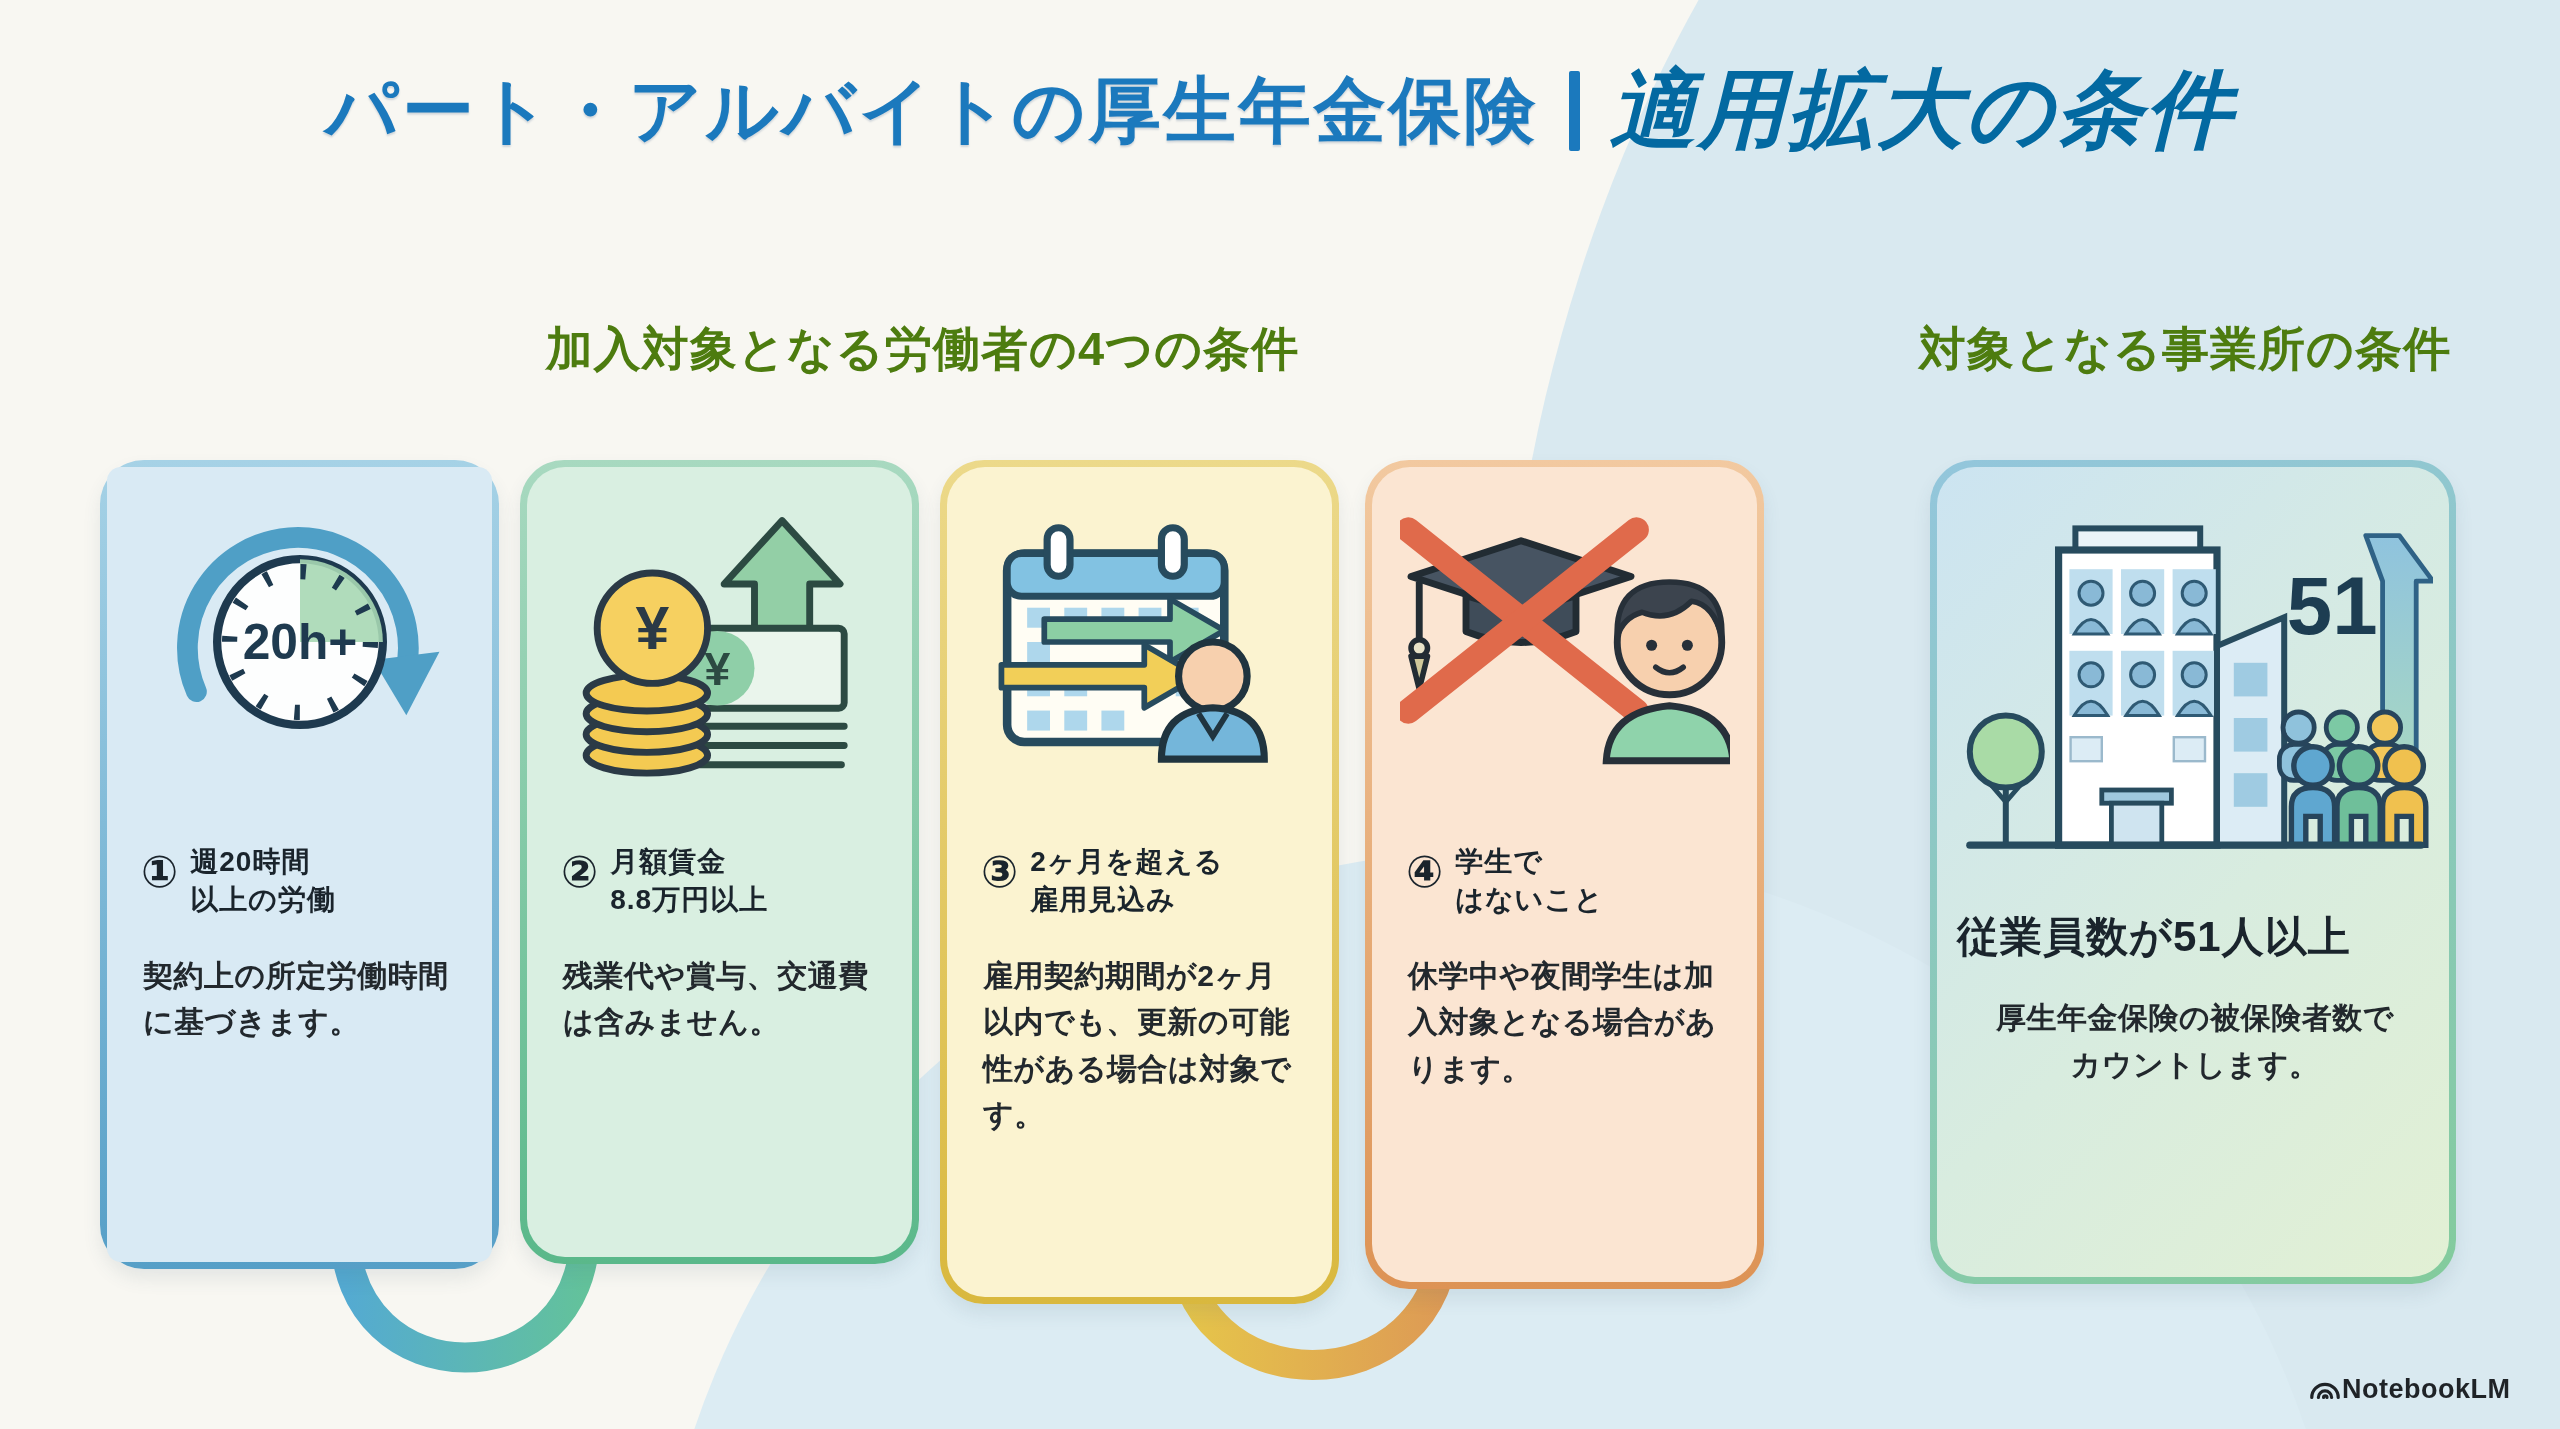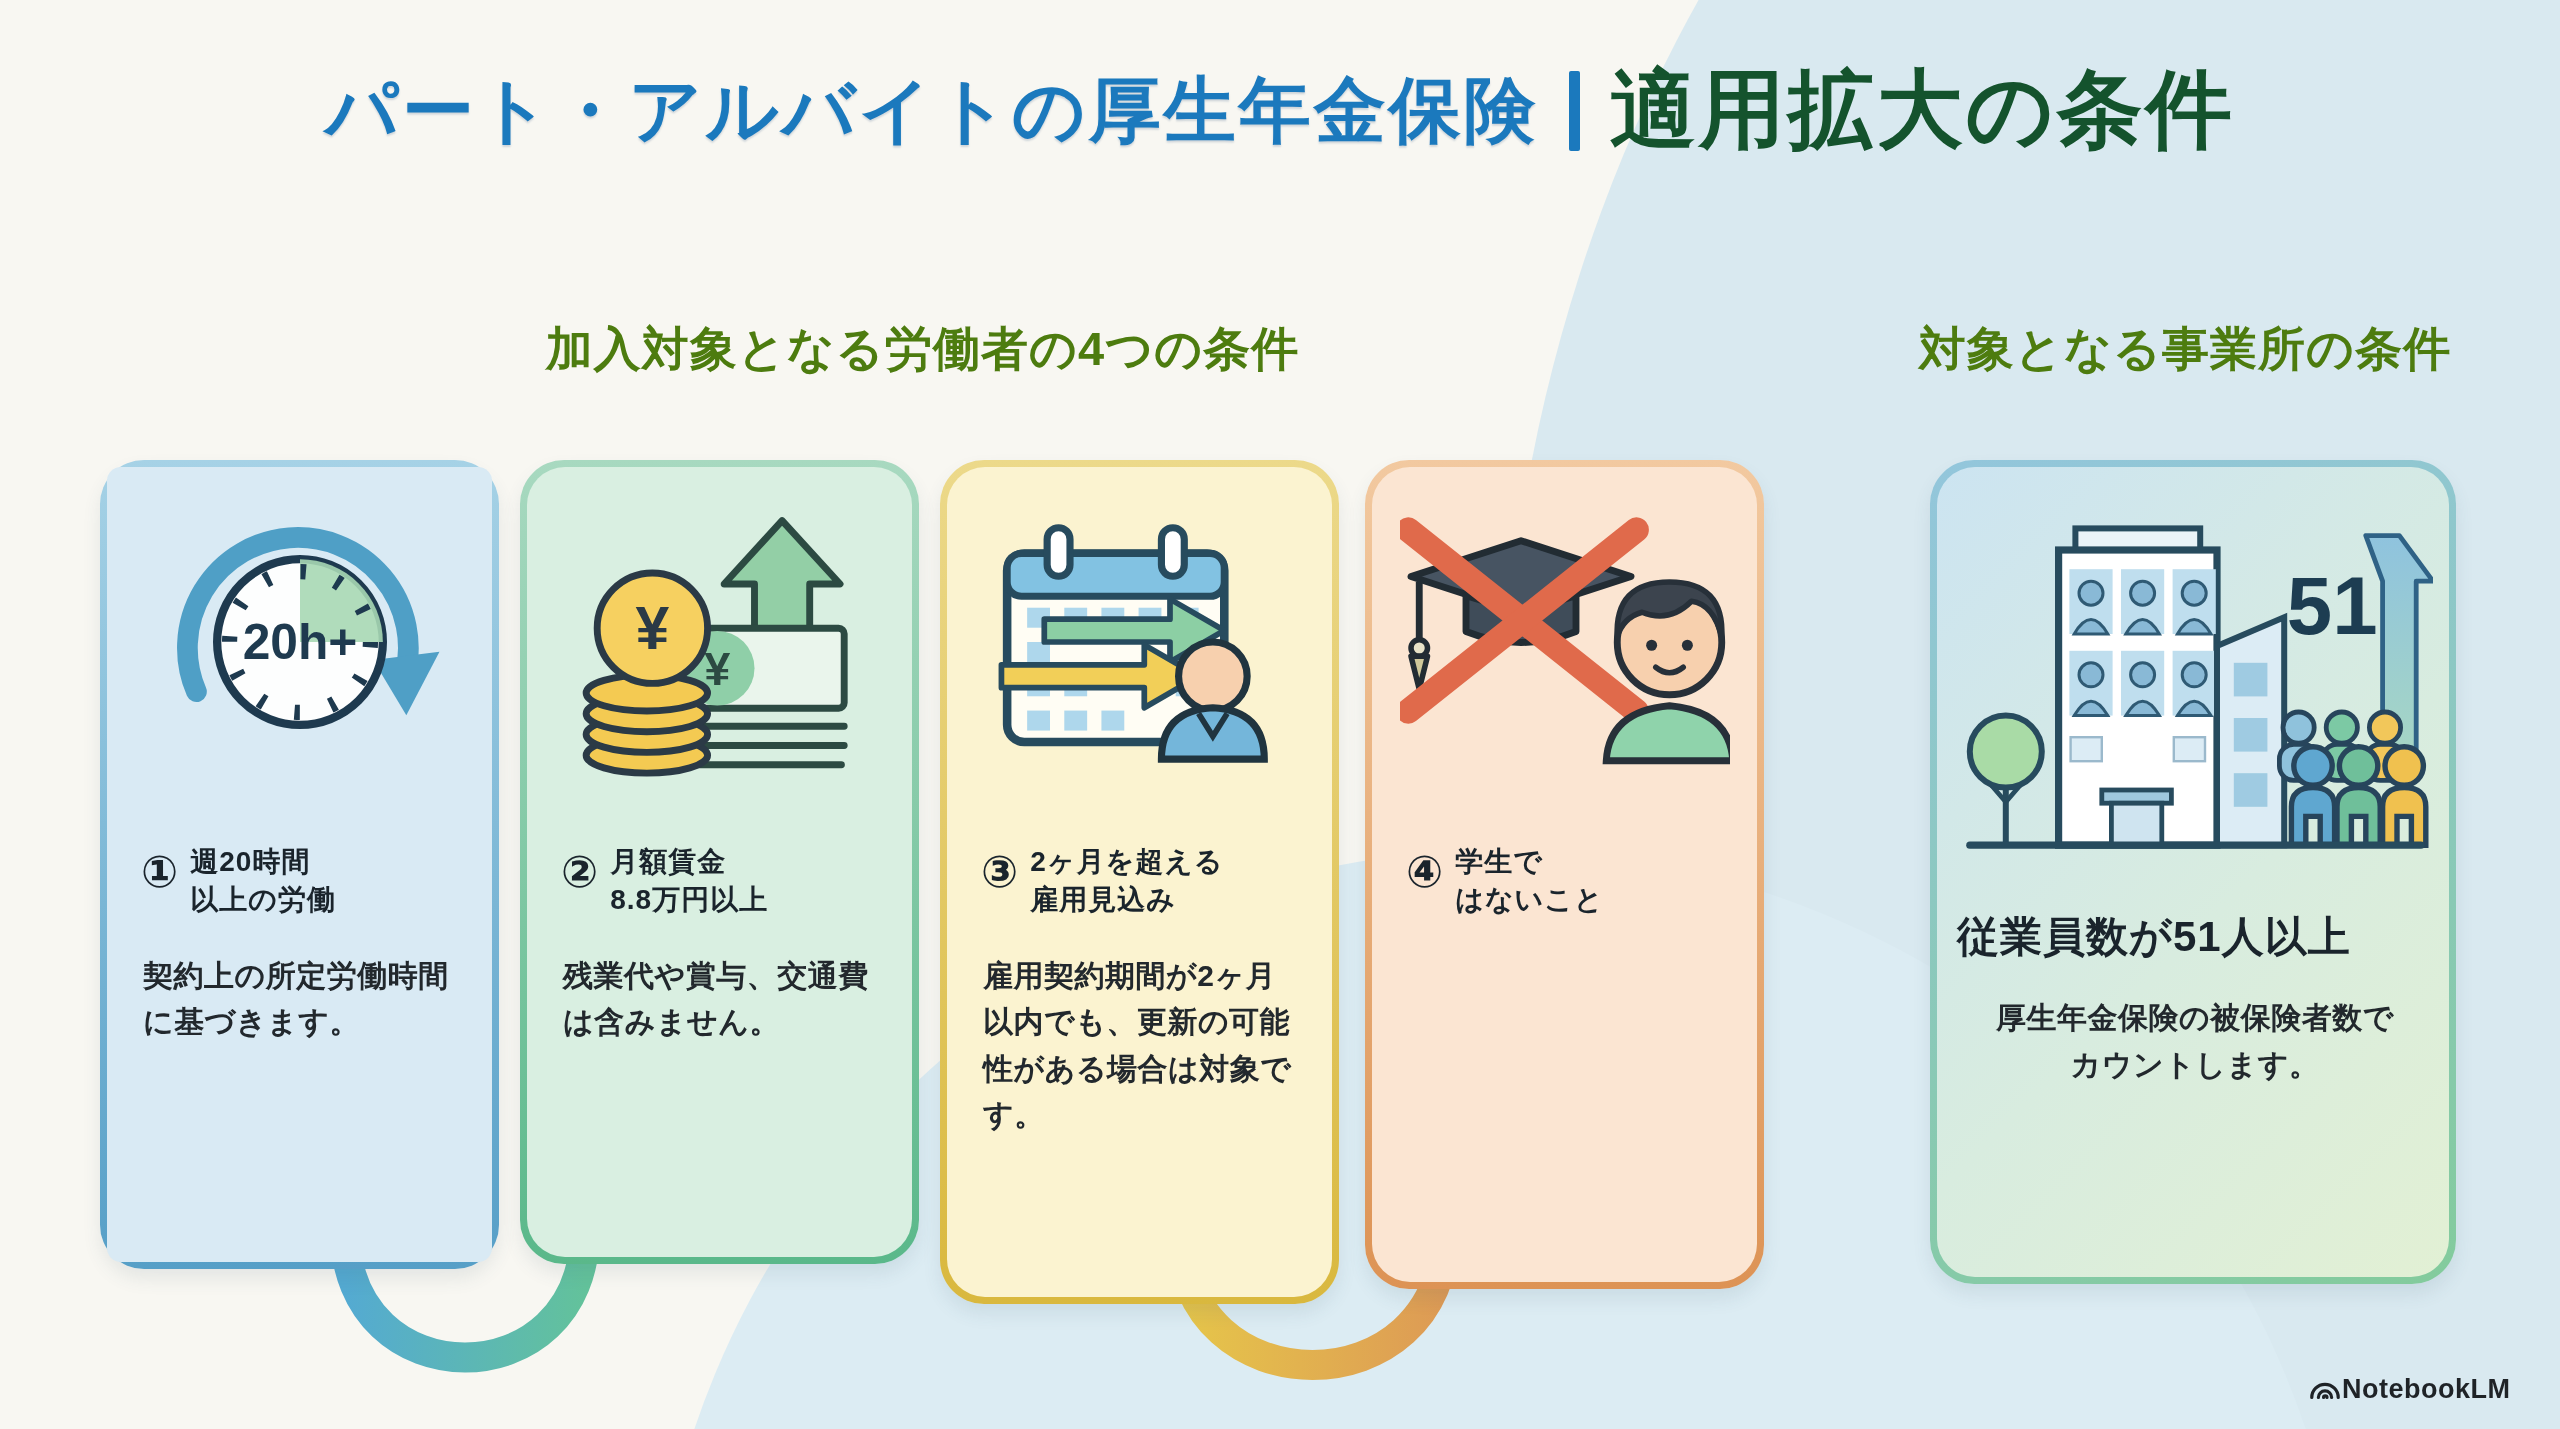--- a/index.html
+++ b/index.html
@@ -7,21 +7,21 @@
   #canvas{position:relative;width:2560px;height:1429px;background:#f8f7f2;overflow:hidden;}
 
   
   .bg-right{position:absolute;left:1500px;top:-560px;width:2100px;height:2700px;border-radius:50%;background:#d9e9f0;z-index:0;}
   .bg-blob{position:absolute;left:650px;top:850px;width:1700px;height:1700px;border-radius:50%;background:#dcecf3;z-index:0;}
 
   
   .title-row{position:absolute;left:0;top:52px;width:2560px;display:flex;justify-content:center;align-items:center;z-index:3;}
   .title-part1{font-size:72px;font-weight:900;letter-spacing:3px;color:#1b79bd;text-shadow:0 2px 2px rgba(20,60,110,.18);}
   .title-sep{width:11px;height:80px;background:#1b79bd;border-radius:2px;margin:0 30px;}
-  .title-part2{font-size:86px;font-weight:900;letter-spacing:3px;color:#14532d;}
+  .title-part2{font-size:86px;font-weight:900;letter-spacing:3px;color:#0369a1;font-style:italic;}
 
   .section-header{position:absolute;top:318px;font-size:47px;font-weight:900;color:#4d7c0f;text-align:center;z-index:3;letter-spacing:1px;}
   .sh-left{left:100px;width:1645px;}
   .sh-right{left:1890px;width:590px;}
 
   
   .connectors{position:absolute;left:0;top:0;z-index:1;}
 
   
   .card{position:absolute;border-radius:44px;padding:7px;z-index:2;box-shadow:0 10px 18px rgba(60,90,110,.10);}
@@ -206,20 +206,21 @@
           </g>
         </svg>
       </div>
       <div class="card-heading">
         <span class="card-num">④</span>
         <span class="card-htext">
             <span>学生で</span>
             <span>はないこと</span>
           </span>
       </div>
+      <div class="card-body">休学中や夜間学生は加入対象となる場合があります。</div>
     </div>
   </div>
 
   <div class="card office">
     <div class="inner">
       <div class="icon-wrap">
         <svg width="480" height="360" viewBox="0 0 400 300">
           <defs>
             <linearGradient id="gradArrowUp" x1="0" y1="0" x2="0" y2="1">
               <stop offset="0" stop-color="#8fc3de"></stop>

